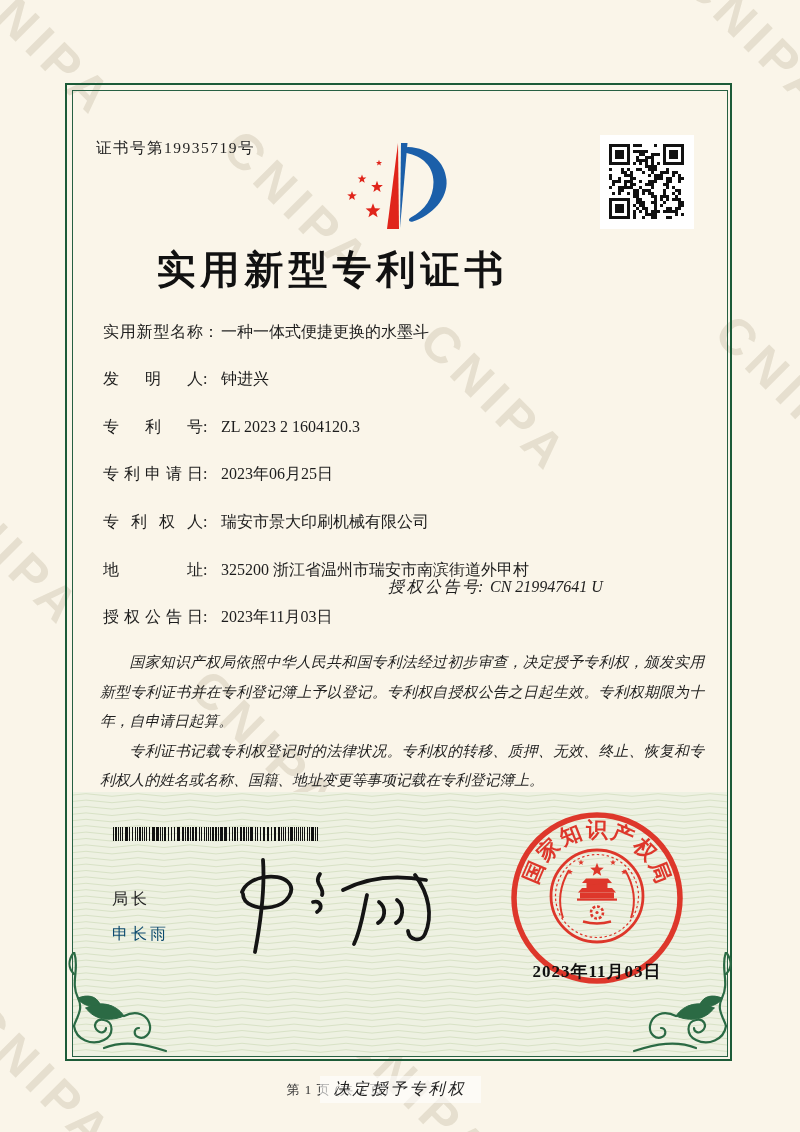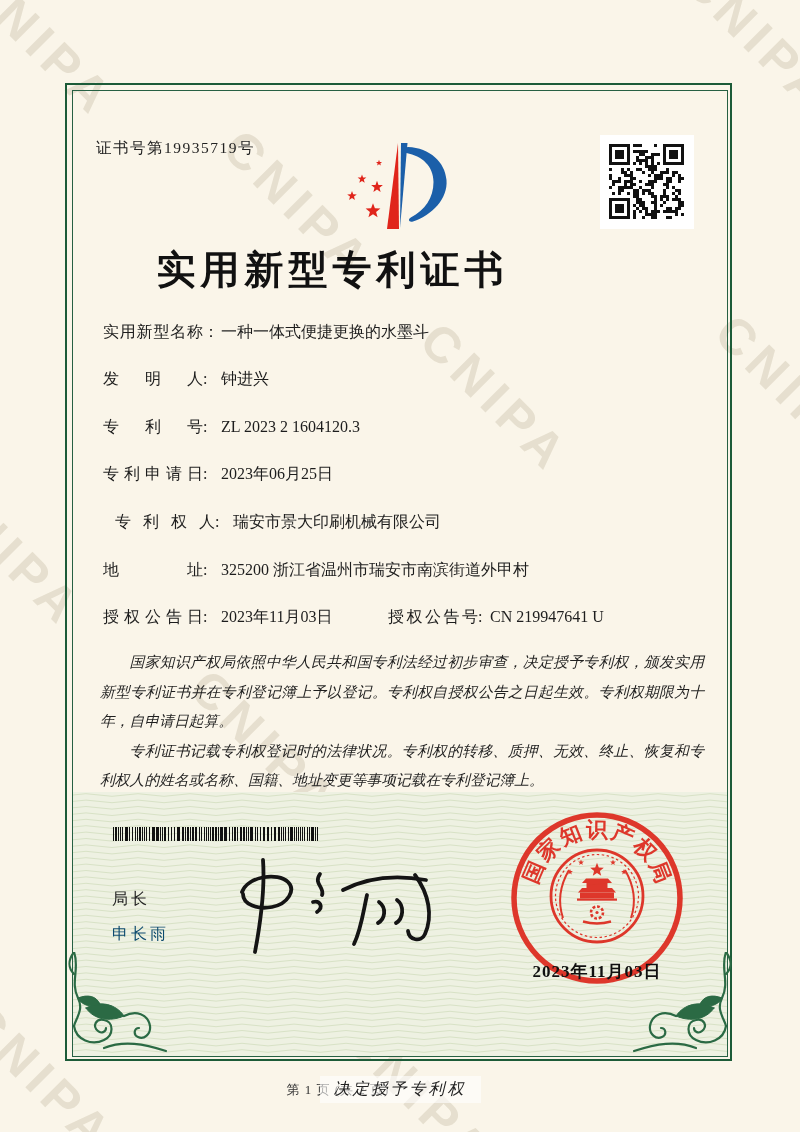--- a/index.html
+++ b/index.html
@@ -357,30 +357,30 @@
 </div>
 <div class="frow z5" style="top:369px;">
   <span class="flabel">发明人</span><span class="fsep">:</span><span class="fval">钟进兴</span>
 </div>
 <div class="frow z5" style="top:417px;">
   <span class="flabel">专利号</span><span class="fsep">:</span><span class="fval">ZL 2023 2 1604120.3</span>
 </div>
 <div class="frow z5" style="top:464px;">
   <span class="flabel">专利申请日</span><span class="fsep">:</span><span class="fval">2023年06月25日</span>
 </div>
-<div class="frow z5" style="top:512px;margin-left:12px;">
+<div class="frow z5" style="top:512px;">
   <span class="flabel">专利权人</span><span class="fsep">:</span><span class="fval">瑞安市景大印刷机械有限公司</span>
 </div>
 <div class="frow z5" style="top:560px;">
   <span class="flabel">地址</span><span class="fsep">:</span><span class="fval">325200 浙江省温州市瑞安市南滨街道外甲村</span>
 </div>
 <div class="frow z5" style="top:607px;">
   <span class="flabel">授权公告日</span><span class="fsep">:</span><span class="fval">2023年11月03日</span>
 </div>
-<div class="frow2 z5" style="top:607px;">
+<div class="frow2 z5" style="top:577px;font-style:italic;">
   <span class="flabel2">授权公告号</span><span class="fsep2">:</span><span class="fval">CN 219947641 U</span>
 </div>
 
 <div class="abs paras z5">
   <p>国家知识产权局依照中华人民共和国专利法经过初步审查，决定授予专利权，颁发实用新型专利证书并在专利登记簿上予以登记。专利权自授权公告之日起生效。专利权期限为十年，自申请日起算。</p>
   <p>专利证书记载专利权登记时的法律状况。专利权的转移、质押、无效、终止、恢复和专利权人的姓名或名称、国籍、地址变更等事项记载在专利登记簿上。</p>
 </div>
 
 <svg id="barcode" class="abs z5" style="left:113px;top:827px;" width="207" height="14">
     <rect x="0" y="0" width="1" height="14" fill="#111"></rect>

